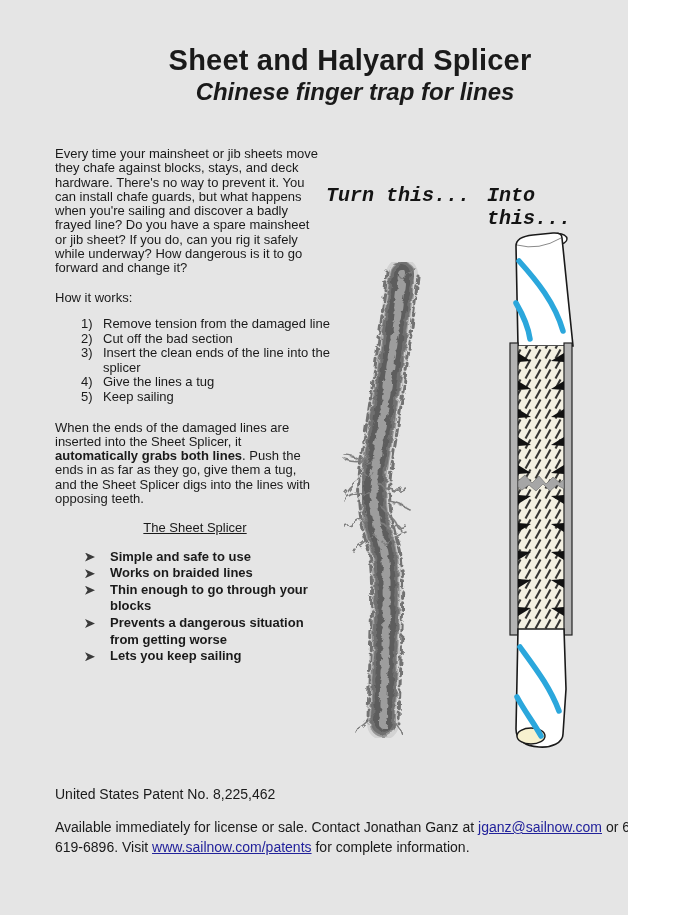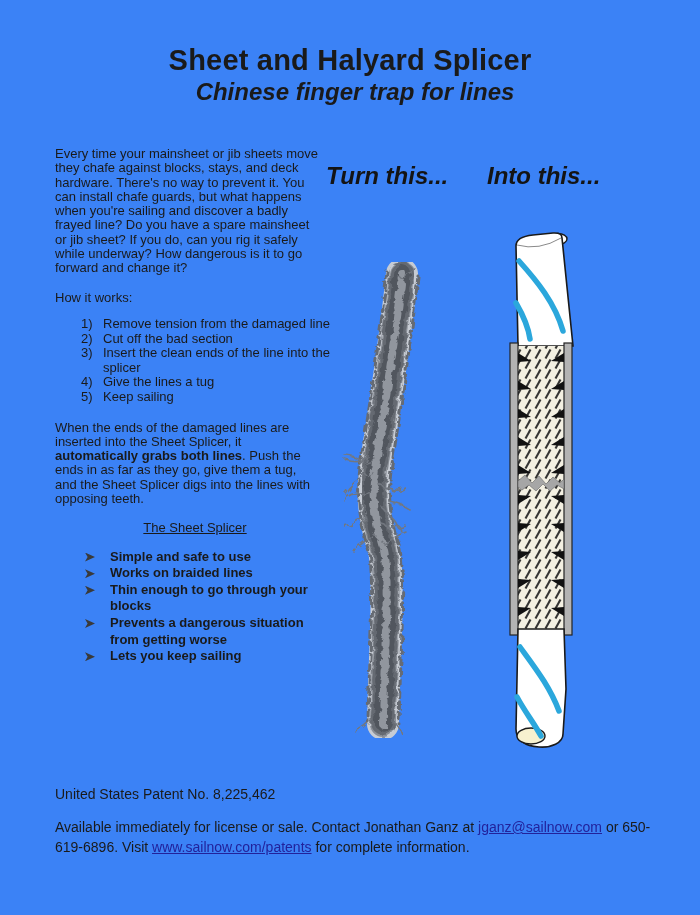--- a/index.html
+++ b/index.html
@@ -1,17 +1,17 @@
 <!DOCTYPE html>
 <html><head>
 <meta charset="utf-8">
 <style>
   html,body{margin:0;padding:0;background:#ffffff;}
   .page{
-    position:relative;width:700px;height:915px;background:#3b82f6;overflow:hidden;
+    position:relative;width:628px;height:915px;background:#e5e5e5;overflow:hidden;
     font-family:"Liberation Sans", sans-serif;color:#1a1a1a;
   }
   
   .header{position:absolute;top:44px;left:0;width:700px;text-align:center;}
   .title{font-size:29px;font-weight:bold;line-height:33px;letter-spacing:.2px;}
   .subtitle{font-size:24px;font-weight:bold;font-style:italic;line-height:28px;margin-top:1px;padding-left:10px;}
   
   .left-col{position:absolute;left:55px;top:147px;width:280px;font-size:13px;line-height:14.3px;}
   .left-col p{margin:0 16px 15px 0;}
   .how-heading{margin:0 0 12px 0;}
@@ -19,21 +19,21 @@
   .step{display:flex;}
   .step-marker{width:22px;flex:none;}
   .step-text{flex:1;}
   .features-heading{text-decoration:underline;margin:8px 0 13px 0;text-align:center;}
   .features{margin:0 0 0 30px;padding:0;list-style:none;line-height:16.6px;font-weight:bold;}
   .feature{display:flex;align-items:flex-start;}
   .bullet-icon{flex:none;width:10px;height:9px;margin:4px 15px 0 0;background:#3a3a3a;
     clip-path:polygon(0 0,100% 50%,0 100%,26% 50%);}
   .feature-text{flex:1;}
   
-  .compare-label{position:absolute;top:162px;font-size:24px;font-weight:bold;font-style:italic;color:#141414;}
+  .compare-label{position:absolute;top:184px;font-size:20px;font-weight:bold;font-style:italic;color:#141414;font-family:Liberation Mono, monospace;}
   .turn-label{left:326px;}
   .into-label{left:487px;}
   
   .rope-illu{position:absolute;left:334px;top:262px;}
   .splicer-illu{position:absolute;left:503px;top:229px;}
   
   .patent-line{position:absolute;left:55px;top:786px;width:600px;font-size:14px;}
   .contact-line{position:absolute;left:55px;top:817px;width:614px;font-size:14px;line-height:20px;}
   .doc-link{color:#22229B;text-decoration:underline;cursor:pointer;}
 </style>

